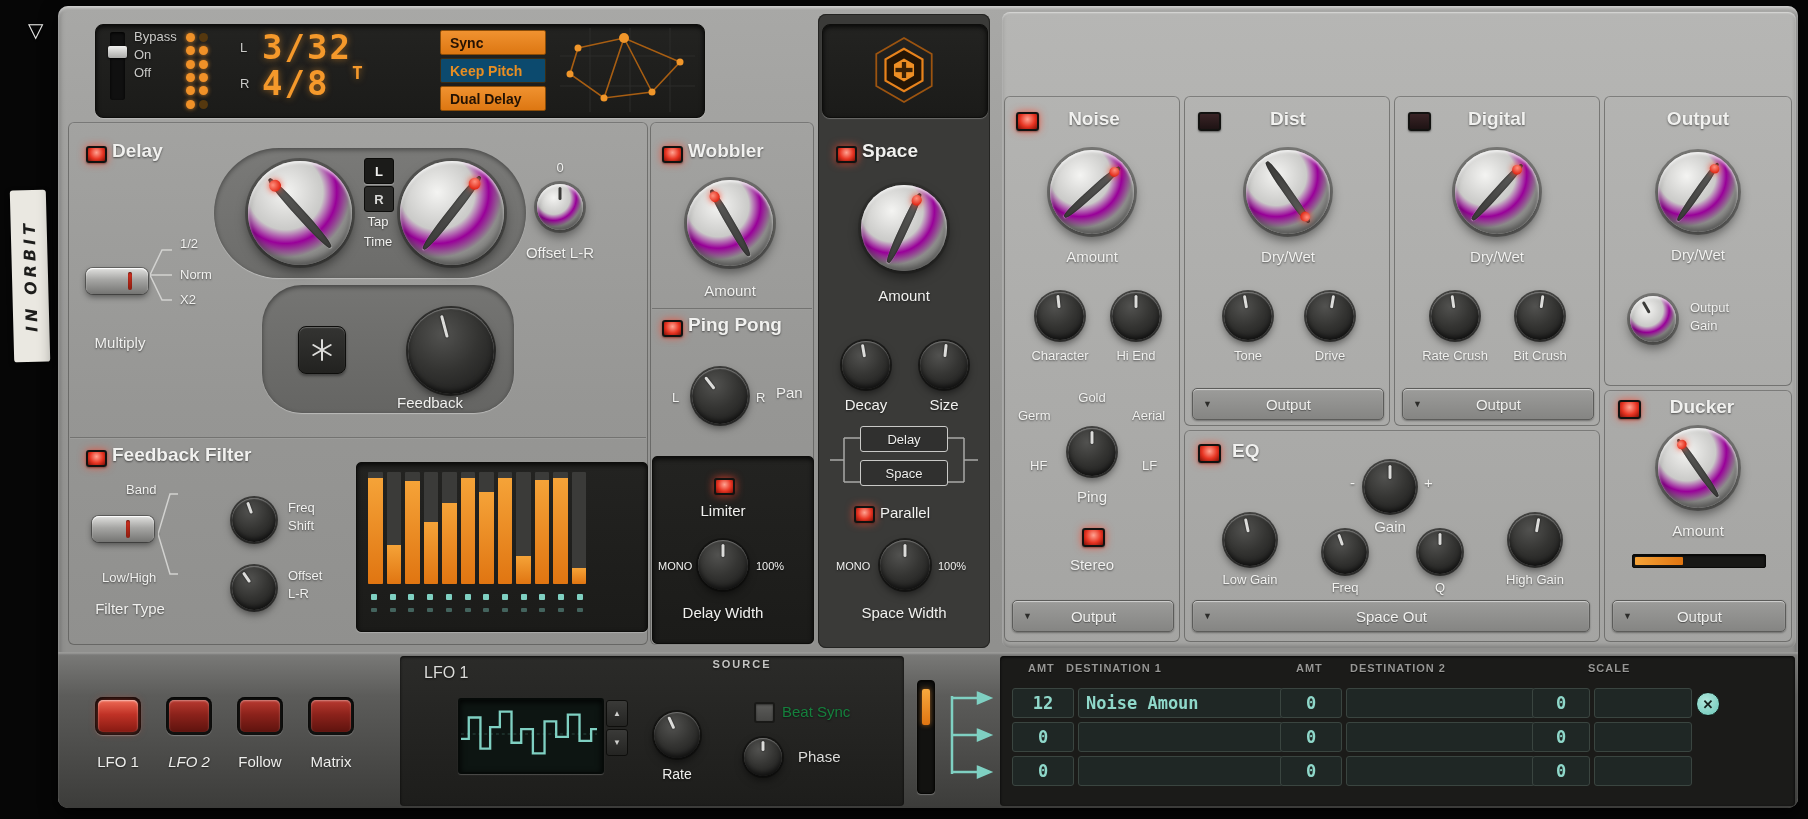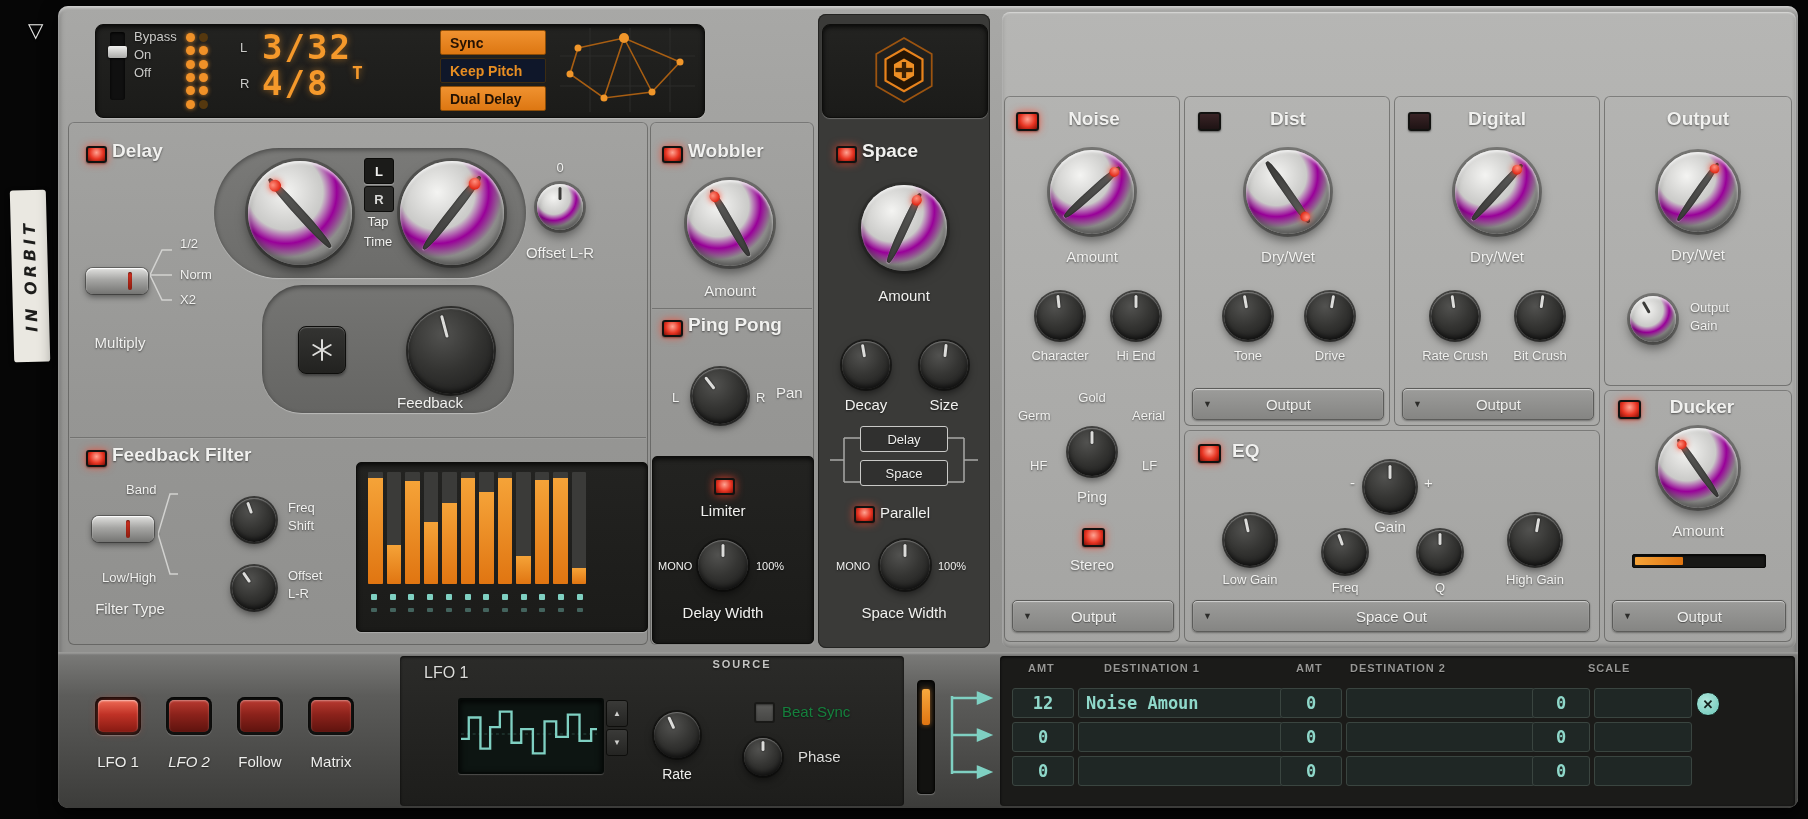--- a/index.html
+++ b/index.html
@@ -58,21 +58,21 @@
       border:1px solid #5c5c5a;border-radius:5px;display:flex;align-items:center;
       box-shadow:inset 0 1px 1px rgba(255,255,255,.55),0 1px 2px rgba(0,0,0,.35);}
   .drop .tri{margin-left:10px;font-size:9px;color:#2c2c2a;}
   .drop .dl{flex:1;text-align:center;font-size:15px;color:#f1f1ef;text-shadow:0 1px 1px rgba(0,0,0,.45);margin-right:18px;}
   
   .segtxt{position:absolute;font-family:"DejaVu Sans Mono",monospace;font-weight:bold;color:#f5992b;
       text-shadow:0 0 7px rgba(242,150,40,.55);letter-spacing:2px;}
   .tlbtn{position:absolute;width:106px;height:25px;border-radius:2px;font-size:14px;font-weight:bold;
       display:flex;align-items:center;padding-left:9px;box-sizing:border-box;}
   .tlbtn.orange{background:linear-gradient(#f09230,#dd7712);color:#241203;border:1px solid #8a4c08;}
-  .tlbtn.darkb{background:#0f172a;color:#e88e22;border:1px solid #3c2c12;}
+  .tlbtn.darkb{background:#0c4a6e;color:#e88e22;border:1px solid #3c2c12;}
   #led-matrix{display:grid;grid-template-rows:repeat(6,1fr);grid-auto-flow:column;gap:4px;}
   .mled{width:9px;height:9px;border-radius:50%;}
   .mled.on{background:#f09128;box-shadow:0 0 4px rgba(240,144,40,.85);}
   .mled.dim{background:#55380f;}
   
   .presetdisp{position:absolute;background:linear-gradient(#cccc9f,#b2b286);border-radius:7px;
       border:2px solid #3a3a38;box-shadow:inset 0 3px 6px rgba(60,60,30,.6), 0 1px 1px rgba(255,255,255,.4);
       display:flex;align-items:center;justify-content:center;font-size:22px;font-weight:bold;color:#4c4c26;}
   .sqbtn{position:absolute;background:linear-gradient(#3c3c3a,#262624);border:1px solid #101010;border-radius:5px;
       box-shadow:inset 0 1px 1px rgba(255,255,255,.25),0 1px 2px rgba(0,0,0,.5);
@@ -693,21 +693,21 @@
         <polygon points="32,5 44,10 32,15"></polygon>
       <line x1="6" y1="47" x2="32" y2="47"></line>
         <polygon points="32,42 44,47 32,52"></polygon>
       <line x1="6" y1="84" x2="32" y2="84"></line>
         <polygon points="32,79 44,84 32,89"></polygon>
     </g>
   </svg>
 
   <div class="abs" style="left:1000px;top:656px;width:795px;height:150px;background:#1b1b19;border-radius:4px;box-shadow:inset 0 1px 3px rgba(0,0,0,.85);"></div>
   <div class="mtxhdr" style="left:1028px;top:662px;">AMT</div>
-  <div class="mtxhdr" style="left:1104px;top:662px;">DESTINATION 1</div>
+  <div class="mtxhdr" style="left:1066px;top:662px;">DESTINATION 1</div>
   <div class="mtxhdr" style="left:1296px;top:662px;">AMT</div>
   <div class="mtxhdr" style="left:1350px;top:662px;">DESTINATION 2</div>
   <div class="mtxhdr" style="left:1588px;top:662px;">SCALE</div>
 
   <div class="cell" style="left:1012px;top:688px;width:60px;">12</div>
   <div class="cell left" style="left:1078px;top:688px;width:196px;">Noise Amoun</div>
   <div class="cell" style="left:1280px;top:688px;width:60px;">0</div>
   <div class="cell left" style="left:1346px;top:688px;width:180px;"></div>
   <div class="cell" style="left:1532px;top:688px;width:56px;">0</div>
   <div class="cell" style="left:1594px;top:688px;width:96px;"></div>

